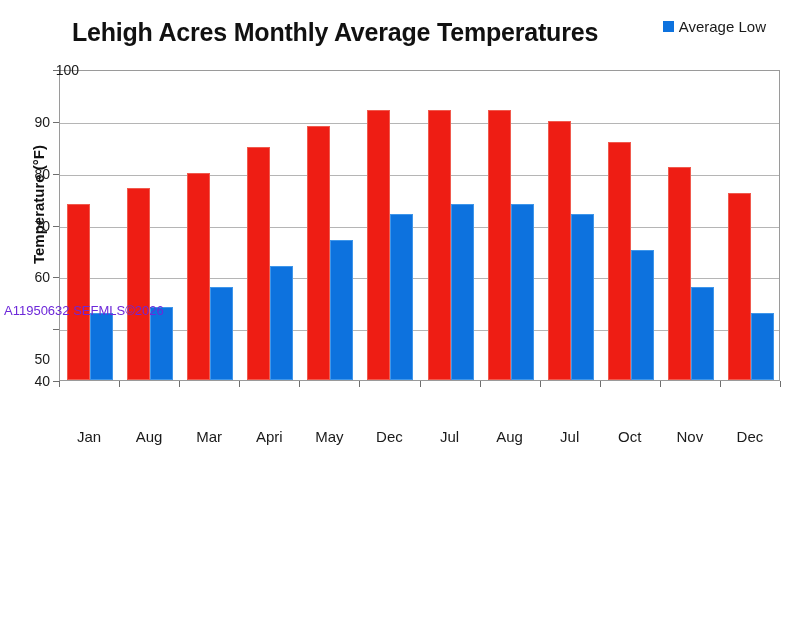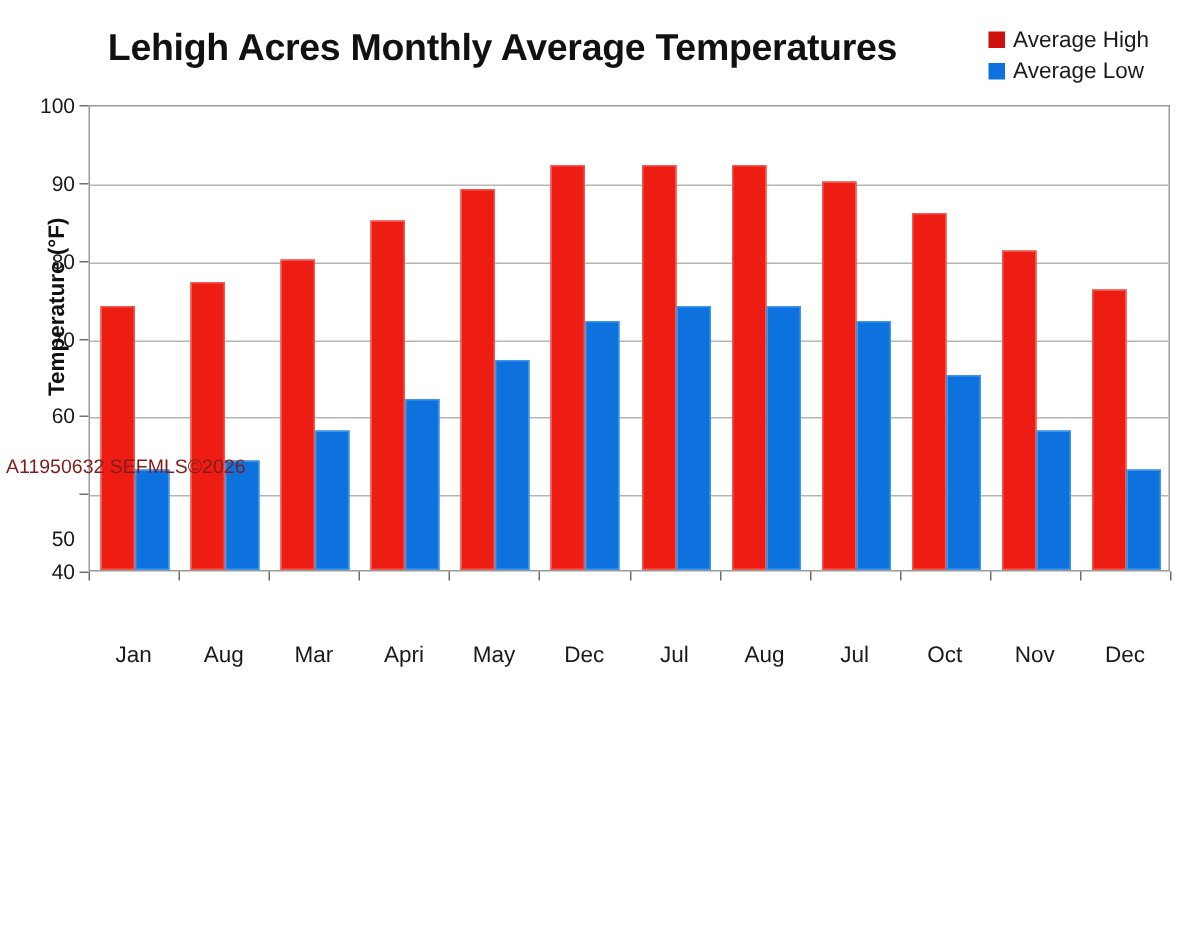--- a/index.html
+++ b/index.html
@@ -143,37 +143,33 @@
     border: 1px solid #3f96ea;
     box-sizing: border-box;
   }
 
   
   #watermark {
     position: absolute;
     left: 4px;
     top: 303px;
     font-size: 13px;
-    color: #7f1d1d;
+    color: #6d28d9;
     white-space: nowrap;
     pointer-events: none;
   }
 </style>
 </head>
 <body>
 
 <div id="chart-root">
 
   <div id="chart-title">Lehigh Acres Monthly Average Temperatures</div>
 
   <div id="legend">
-    <div class="legend-row">
-      <span class="legend-swatch" style="background: rgb(204, 17, 17);"></span>
-      <span class="legend-label">Average High</span>
-    </div>
     <div class="legend-row">
       <span class="legend-swatch" style="background: rgb(13, 114, 222);"></span>
       <span class="legend-label">Average Low</span>
     </div>
   </div>
 
   <div id="y-axis-title">Temperature (°F)</div>
 
   <div id="plot-area">
     <div id="gridlines-layer">
@@ -205,21 +201,21 @@
         <div class="bar bar-high" title="Average High Oct: 86" style="left: 547.792px; width: 23px; height: 238.433px;"></div>
         <div class="bar bar-low" title="Average Low Oct: 65" style="left: 570.792px; width: 23px; height: 129.583px;"></div>
         <div class="bar bar-high" title="Average High Nov: 81" style="left: 607.875px; width: 23px; height: 212.517px;"></div>
         <div class="bar bar-low" title="Average Low Nov: 58" style="left: 630.875px; width: 23px; height: 93.3px;"></div>
         <div class="bar bar-high" title="Average High Dec: 76" style="left: 667.958px; width: 23px; height: 186.6px;"></div>
         <div class="bar bar-low" title="Average Low Dec: 53" style="left: 690.958px; width: 23px; height: 67.3833px;"></div>
       </div>
   </div>
 
   <div id="axis-decorations">
-      <div class="y-tick-label" style="top: 70px; right: 738px;">100</div>
+      <div class="y-tick-label" style="top: 70px; right: 709px;">100</div>
       <div class="y-tick-mark" style="top: 70px; left: 53px;"></div>
       <div class="y-tick-label" style="top: 121.833px; right: 738px;">90</div>
       <div class="y-tick-mark" style="top: 121.833px; left: 53px;"></div>
       <div class="y-tick-label" style="top: 173.667px; right: 738px;">80</div>
       <div class="y-tick-mark" style="top: 173.667px; left: 53px;"></div>
       <div class="y-tick-label" style="top: 225.5px; right: 738px;">70</div>
       <div class="y-tick-mark" style="top: 225.5px; left: 53px;"></div>
       <div class="y-tick-label" style="top: 277.333px; right: 738px;">60</div>
       <div class="y-tick-mark" style="top: 277.333px; left: 53px;"></div>
       <div class="y-tick-label" style="top: 329.167px; right: 738px; margin-top: 30px;">50</div>

